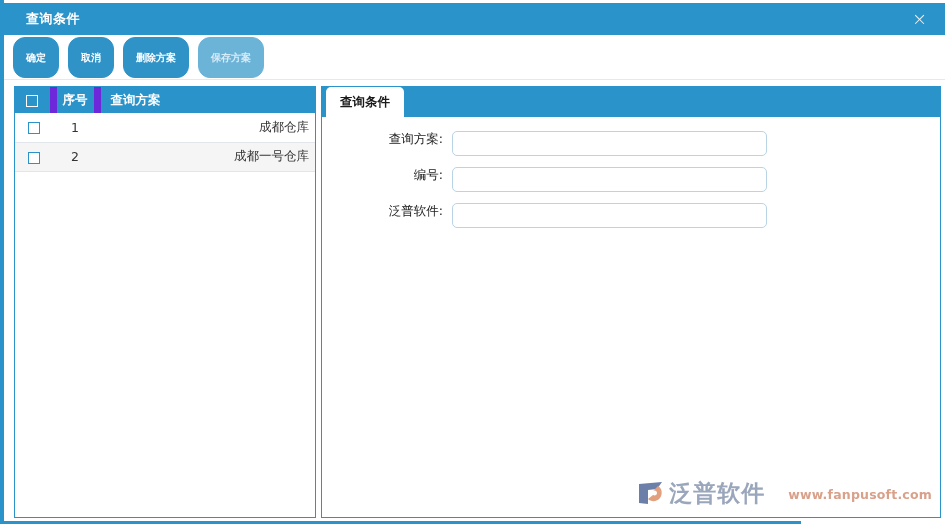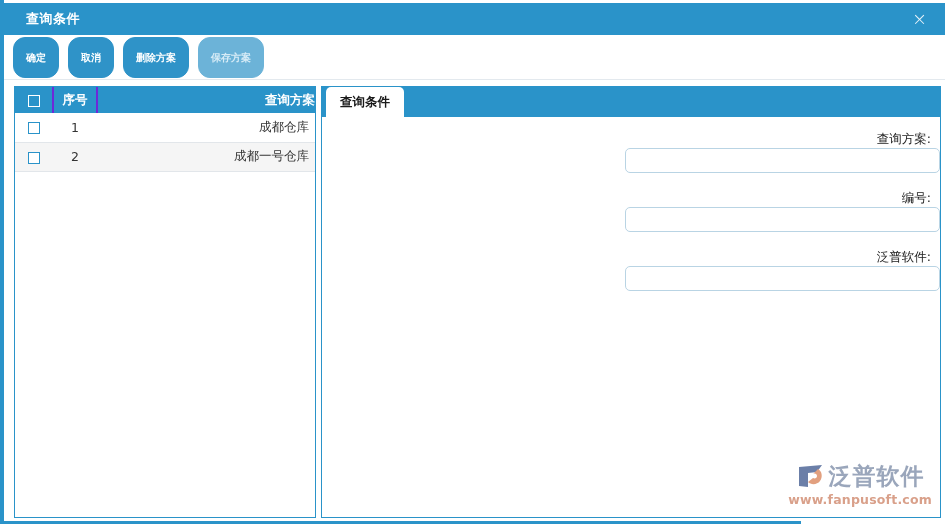--- a/index.html
+++ b/index.html
@@ -92,21 +92,21 @@
     width: 100%;
     border-collapse: collapse;
     table-layout: fixed;
   }
   table.grid th {
     background: #2a93c9;
     color: #ffffff;
     font-size: 12.5px;
     font-weight: bold;
     height: 26px;
-    border-right: 2px solid #6d28d9;
+    border-right: 7px solid #6d28d9;
     text-align: center;
     padding: 0;
   }
   table.grid th:last-child { border-right: none; }
   table.grid td {
     height: 29px;
     font-size: 12.5px;
     color: #333333;
     border-bottom: 1px solid #e2e6ea;
     padding: 0 6px;
@@ -155,23 +155,22 @@
     height: 30px;
     line-height: 30px;
     border-radius: 5px 5px 0 0;
     cursor: pointer;
   }
   .form {
     padding: 14px 0 0 0;
   }
   .form-row {
     display: flex;
-    align-items: flex-end;
-    margin-bottom: 17px;
-    flex-direction: column;
+    align-items: flex-start;
+    margin-bottom: 11px;
   }
   .form-label {
     width: 130px;
     text-align: right;
     font-size: 12.5px;
     color: #222222;
     padding-right: 9px;
   }
   .form-input {
     width: 315px;
@@ -184,21 +183,21 @@
     color: #333333;
     outline: none;
     font-family: "DejaVu Sans", "Liberation Sans", sans-serif;
   }
 
   
   .watermark {
     position: absolute;
     right: 8px; bottom: 10px;
     display: flex;
-    flex-direction: column;
+    flex-direction: row;
     align-items: center;
     user-select: none;
     pointer-events: none;
   }
   .wm-top {
     display: flex;
     align-items: center;
     gap: 3px;
   }
   .wm-mark { display: block; }
@@ -208,20 +207,21 @@
     color: #9aa6bb;
     letter-spacing: 1px;
     line-height: 1;
   }
   .wm-url {
     font-size: 12.5px;
     font-weight: bold;
     color: #d9a08a;
     letter-spacing: 0.2px;
     margin-top: 2px;
+    margin-left: 23px;
   }
 </style>
 </head>
 <body>
 
 <div class="window">
 
   <div class="titlebar">
     <span class="titlebar-text">查询条件</span>
     <span class="close-icon">×</span>
@@ -235,21 +235,21 @@
   </div>
 
   <div class="grid-panel">
     <table class="grid">
       <thead>
         <tr>
           <th class="col-check">
             <span class="chk head"></span>
           </th>
           <th class="col-index">序号</th>
-          <th class="col-name" style="text-align:right">查询方案</th>
+          <th class="col-name" style="text-align:left">查询方案</th>
         </tr>
       </thead>
       <tbody>
         <tr class="row-odd">
           <td class="col-check">
             <span class="chk"></span>
           </td>
           <td class="col-index">1</td>
           <td class="col-name">成都仓库</td>
         </tr>

